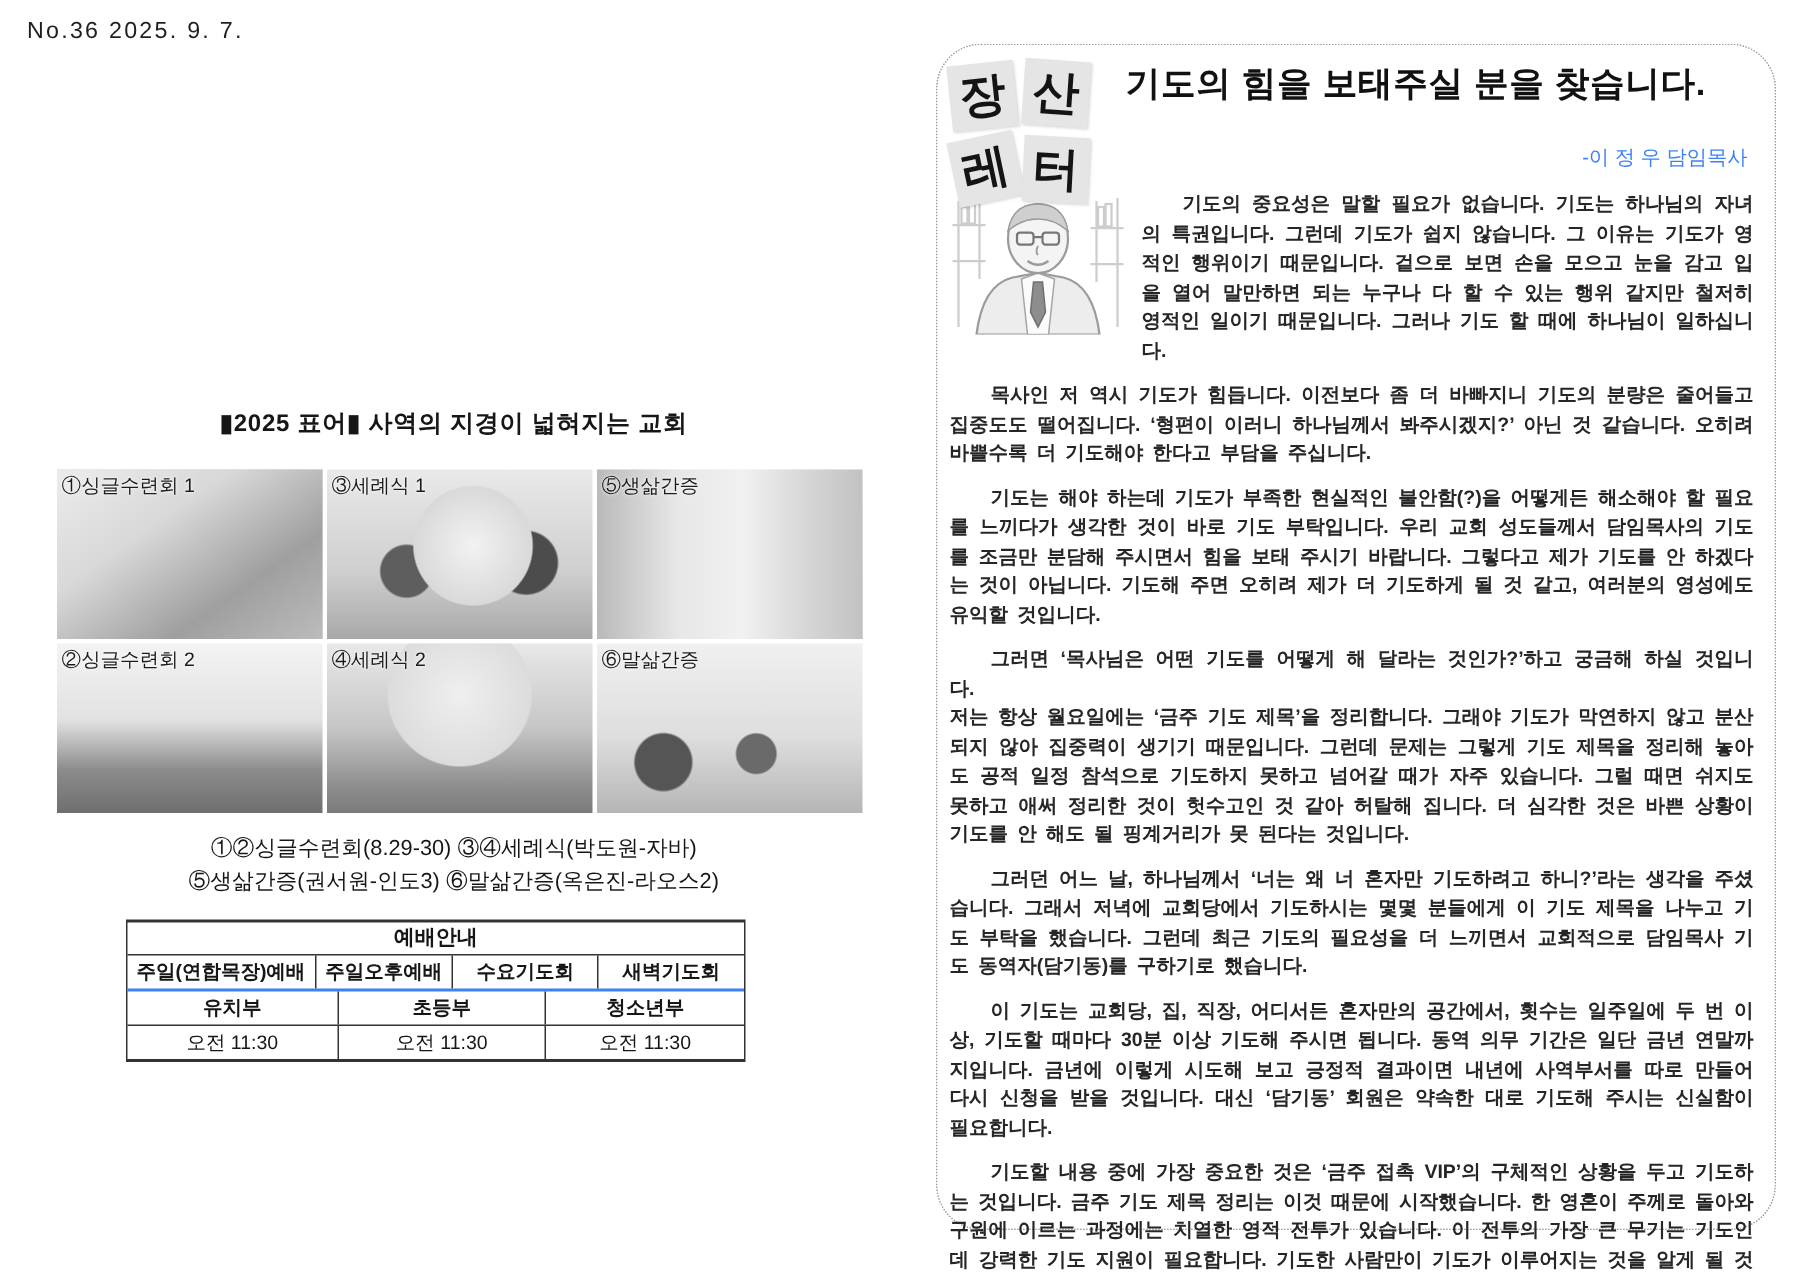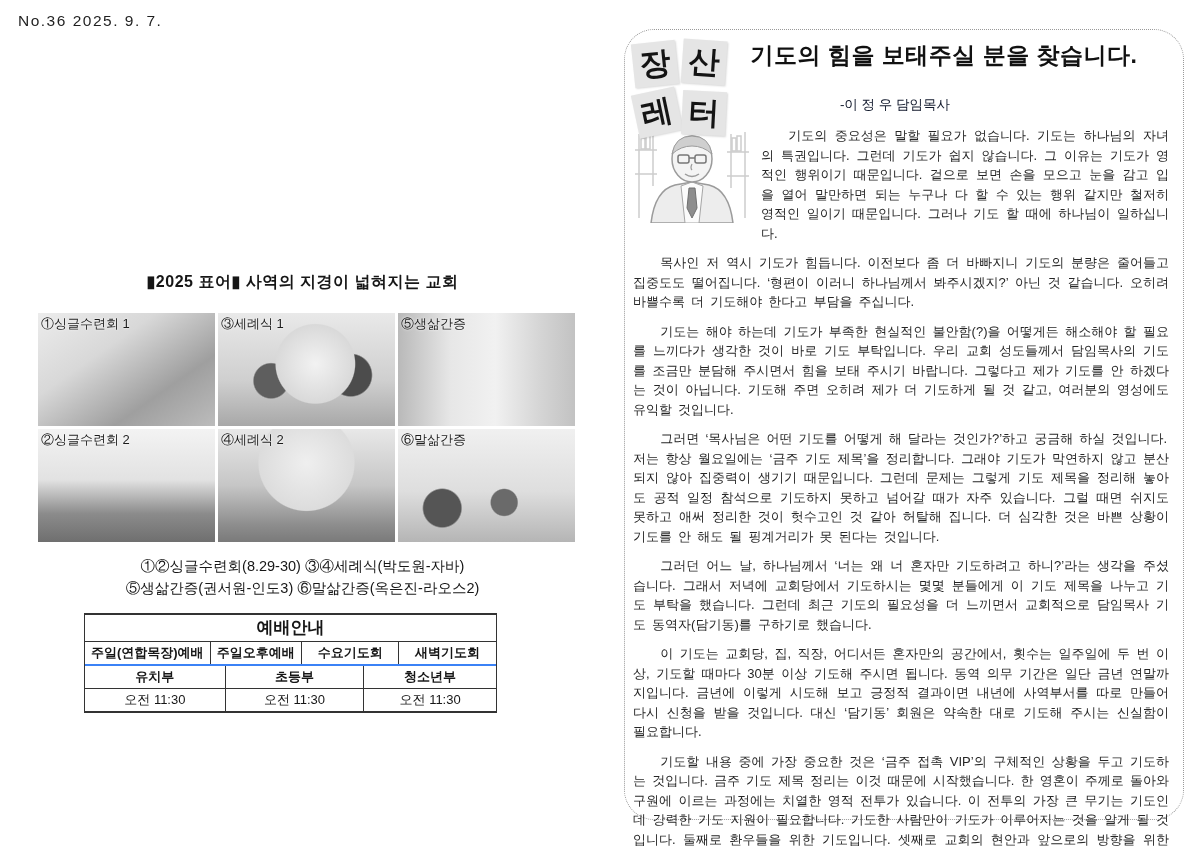--- a/index.html
+++ b/index.html
@@ -66,21 +66,21 @@
     text-align:center; font-size:14.5px; font-weight:500;
     line-height:1.55; color:#161616;
   }
 
   .wtable {
     position:absolute; left:84px; top:613px; width:413px;
     border:1px solid #333; border-top-width:2px; border-bottom-width:2px;
     font-size:13px; color:#161616;
   }
   .wt-title {
-    text-align:center; font-weight:bold; font-size:17px;
+    text-align:center; font-weight:bold; font-size:14px;
     padding:1px 0 2px; border-bottom:1px solid #333;
   }
   .wt-row { display:grid; }
   .wt-4col { grid-template-columns:30.3% 22.3% 23.6% 23.8%; }
   .wt-3col { grid-template-columns:34% 33.7% 32.3%; }
   .wt-row > div {
     text-align:center; padding:2px 1px; border-left:1px solid #333;
     display:flex; flex-direction:column; justify-content:center;
   }
   .wt-row > div:first-child { border-left:none; }
@@ -108,30 +108,30 @@
   .logo-tile:nth-child(1){ transform:rotate(-6deg); }
   .logo-tile:nth-child(2){ transform:rotate(4deg) translateY(-2px); }
   .logo-tile:nth-child(3){ transform:rotate(-12deg) translateX(2px); }
   .logo-tile:nth-child(4){ transform:rotate(3deg); }
 
   .article-title {
     text-align:center; margin:10px 30px 0 110px;
     font-size:23px; font-weight:bold; letter-spacing:0.5px; color:#111;
   }
   .author {
-    text-align:center; margin-top:25px; padding-right:18px;
-    font-size:13.5px; color:#0f172a;
+    text-align:right; margin-top:25px; padding-right:18px;
+    font-size:13.5px; color:#3b82f6;
   }
 
   .article-body {
     margin:12px 14px 0 8px;
     font-size:13px; line-height:1.5; text-align:justify;
     color:#262626; word-spacing:2.5px;
   }
-  .article-body p { margin:10px 0 0; text-indent:2.1em; }
+  .article-body p { margin:10px 0 0; text-indent:2.1em;font-weight:bold; }
   .article-body p.first { margin-top:0; }
   .article-body p.cont { margin-top:0; text-indent:0; }
 
   .pastor-illustration {
     float:left; width:118px; height:95px; margin:2px 10px 2px 0;
   }
 </style>
 </head>
 <body>
 

